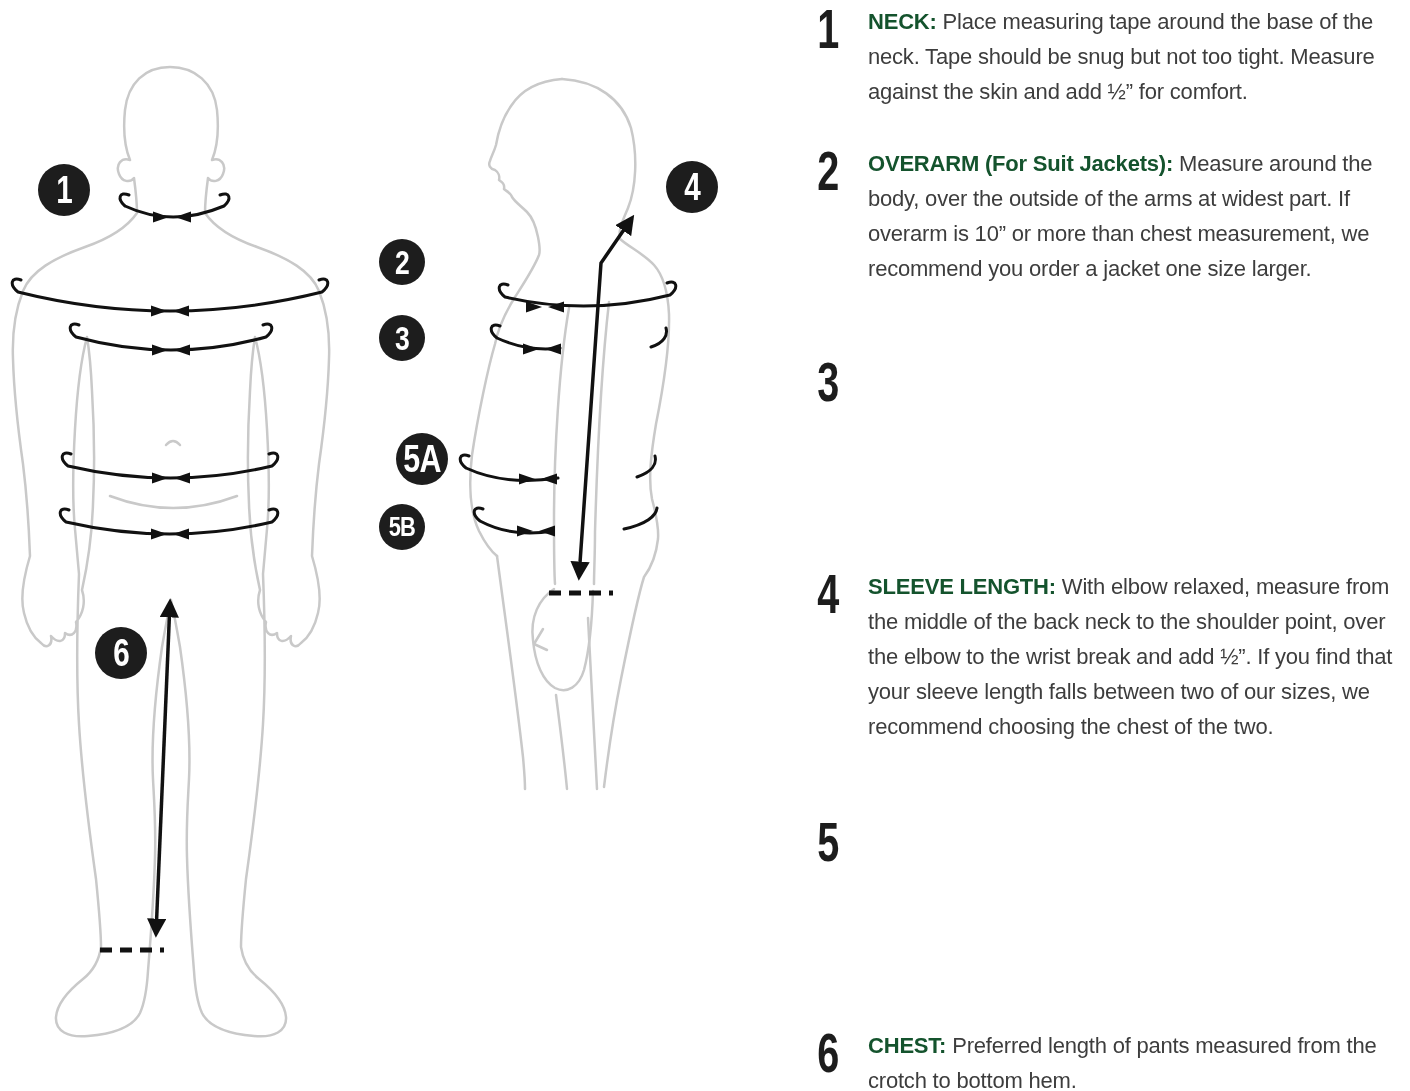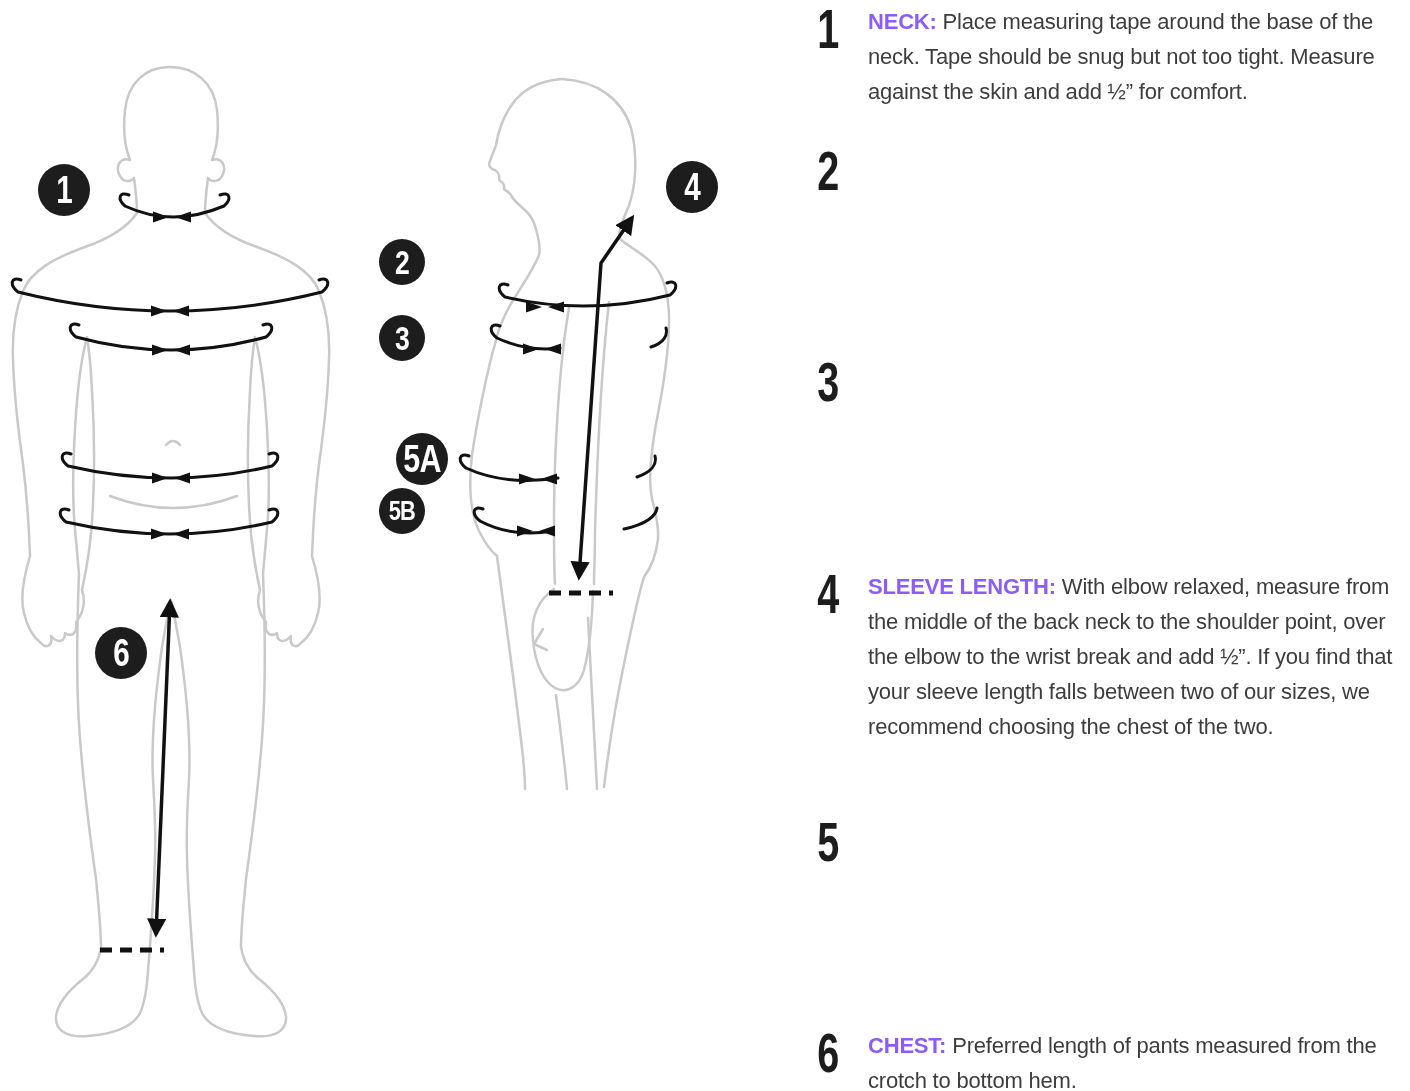--- a/index.html
+++ b/index.html
@@ -16,21 +16,21 @@
   .badge span { display:inline-block; transform:scaleX(0.78); letter-spacing:-1px; }
 
   .instructions { position:absolute; left:810px; top:0; width:600px; height:1091px; color:#3d3d3d; }
   .item { position:absolute; left:0; width:100%; display:flex; }
   .num {
     flex:0 0 58px; box-sizing:border-box; padding-left:10px; margin-top:3px;
     font-weight:bold; font-size:55px; line-height:44px; color:#1d1d1d;
     transform:scaleX(0.72); transform-origin:left top; letter-spacing:-2px;
   }
   .body-text { width:540px; font-size:22px; line-height:35px; letter-spacing:-0.2px; }
-  .lead { font-weight:bold; color:#8b5cf6; }
+  .lead { font-weight:bold; color:#14532d; }
 </style>
 </head>
 <body>
 
 <div class="canvas">
 
   <svg class="diagram-svg" width="810" height="1091" viewBox="0 0 810 1091">
     <defs>
       <marker id="ah" viewBox="0 0 10 10" refX="8" refY="5" markerWidth="5.5" markerHeight="5.5" orient="auto-start-reverse">
         <path d="M 0 0 L 10 5 L 0 10 z" fill="#111111"></path>
@@ -182,39 +182,43 @@
   </div>
   <div class="badge" style="left:379px; top:315px; width:46px; height:46px; font-size:34px;">
     <span>3</span>
   </div>
   <div class="badge" style="left:666px; top:161px; width:52px; height:52px; font-size:38px;">
     <span>4</span>
   </div>
   <div class="badge" style="left:396px; top:433px; width:52px; height:52px; font-size:39px;">
     <span>5A</span>
   </div>
-  <div class="badge" style="left:379px; top:488px; width:46px; height:46px; font-size:28px;text-align:center;">
+  <div class="badge" style="left:379px; top:504px; width:46px; height:46px; font-size:28px;text-align:center;">
     <span>5B</span>
   </div>
   <div class="badge" style="left:95px; top:627px; width:52px; height:52px; font-size:38px;">
     <span>6</span>
   </div>
 
   <div class="instructions">
 
     <div class="item" style="top:4px;">
       <div class="num">1</div>
       <div class="body-text">
         <span class="lead">NECK:</span>
         <span>Place measuring tape around the base of the neck. Tape should be snug but not too tight. Measure against the skin and add ½” for comfort.</span>
       </div>
     </div>
 
     <div class="item" style="top:146px;">
       <div class="num">2</div>
+      <div class="body-text">
+        <span class="lead">OVERARM (For Suit Jackets):</span>
+        <span>Measure around the body, over the outside of the arms at widest part. If overarm is 10” or more than chest measurement, we recommend you order a jacket one size larger.</span>
+      </div>
     </div>
 
     <div class="item" style="top:357px;">
       <div class="num">3</div>
     </div>
 
     <div class="item" style="top:569px;">
       <div class="num">4</div>
       <div class="body-text">
         <span class="lead">SLEEVE LENGTH:</span>

